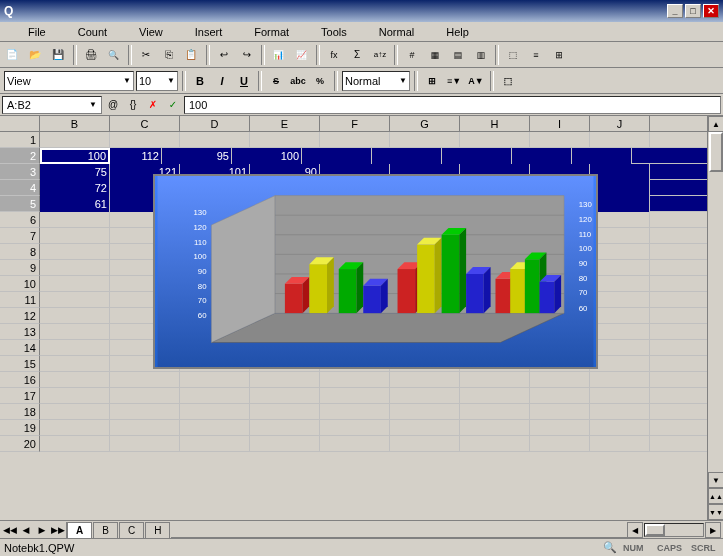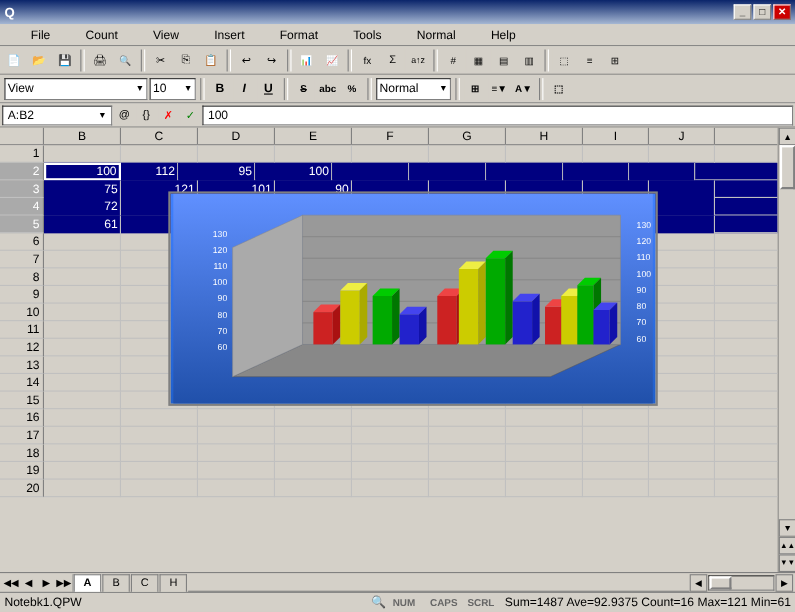--- a/index.html
+++ b/index.html
@@ -780,14 +780,13 @@
   </div>
 </div>
 
 <div id="statusbar">
   <span>Notebk1.QPW</span>
   <div style="flex:1;"></div>
   <span>🔍</span>
   <span class="status-indicator">NUM</span>
   <span class="status-indicator">CAPS</span>
   <span class="status-indicator">SCRL</span>
-  <span>Sum=1487  Ave=92.9375  Count=16  Max=121  Min=61</span>
 </div>
 
 </body></html>

